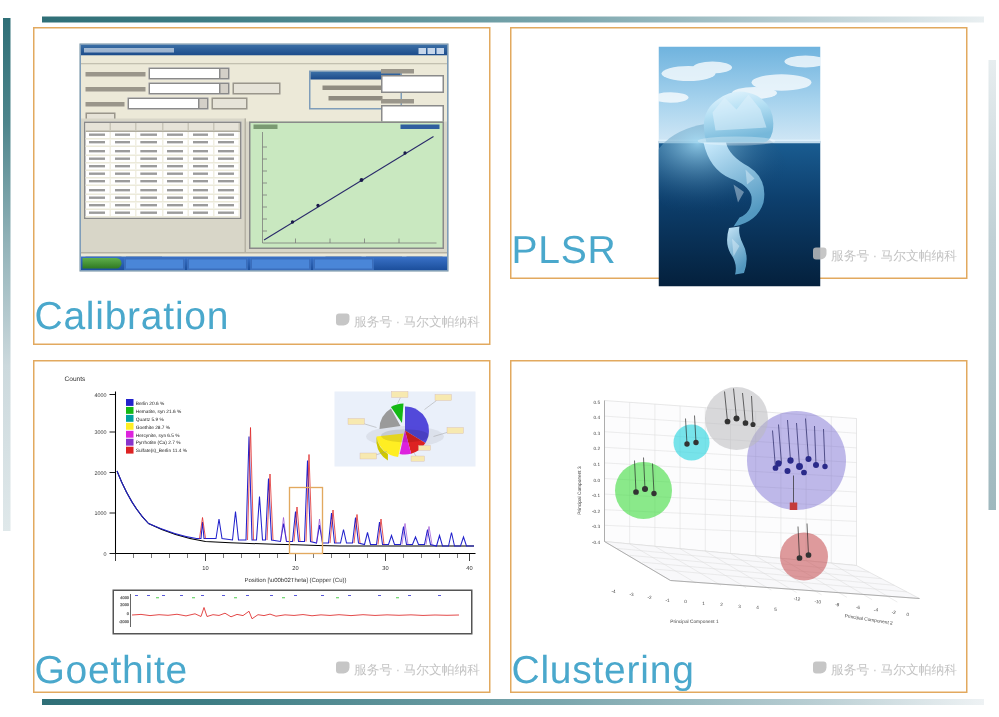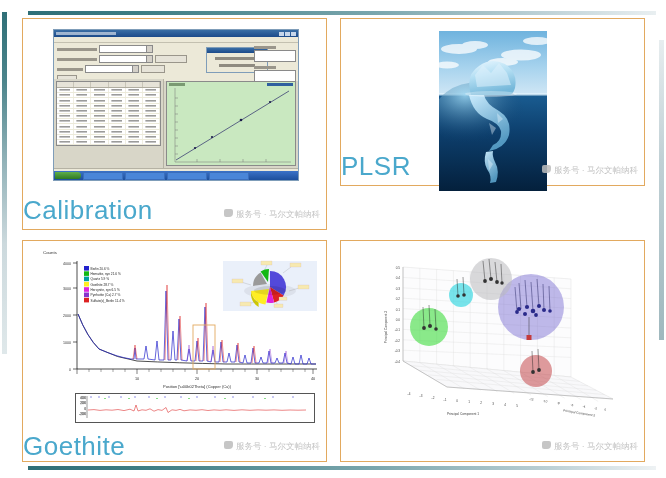--- a/index.html
+++ b/index.html
@@ -725,19 +725,20 @@
             <line x1="181" y1="102" x2="182" y2="123"></line>
               <line x1="187" y1="100" x2="188" y2="121"></line>
           </g>
           <g fill="#333">
               <circle cx="182" cy="123" r="1.9"></circle>
               <circle cx="188" cy="121" r="1.9"></circle>
             </g>
         </g>
       </svg>
     </div>
+    <div class="ptitle">Clustering</div>
     <div class="wm">
       <span class="wmicon"></span>
       <span>服务号 · 马尔文帕纳科</span>
     </div>
   </div>
 
 </div>
 
 </body></html>

